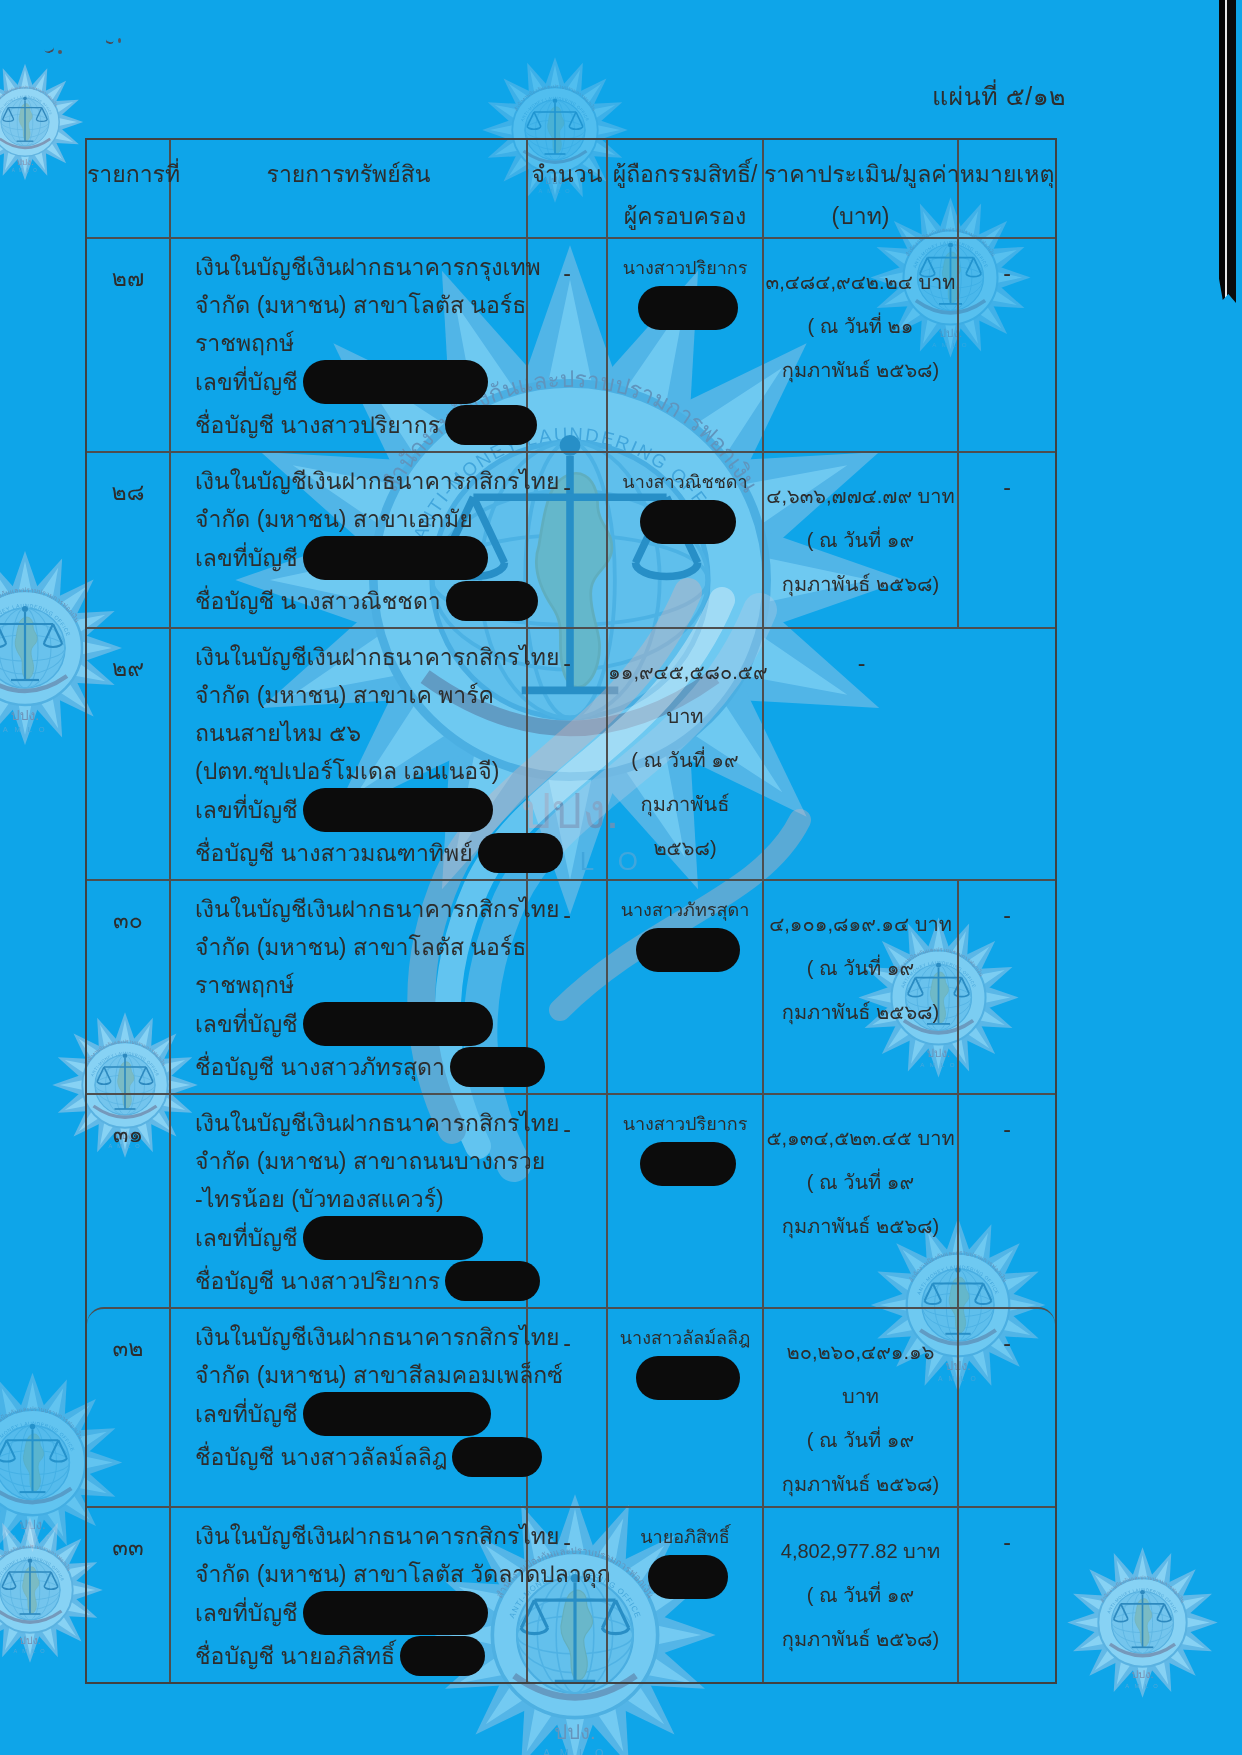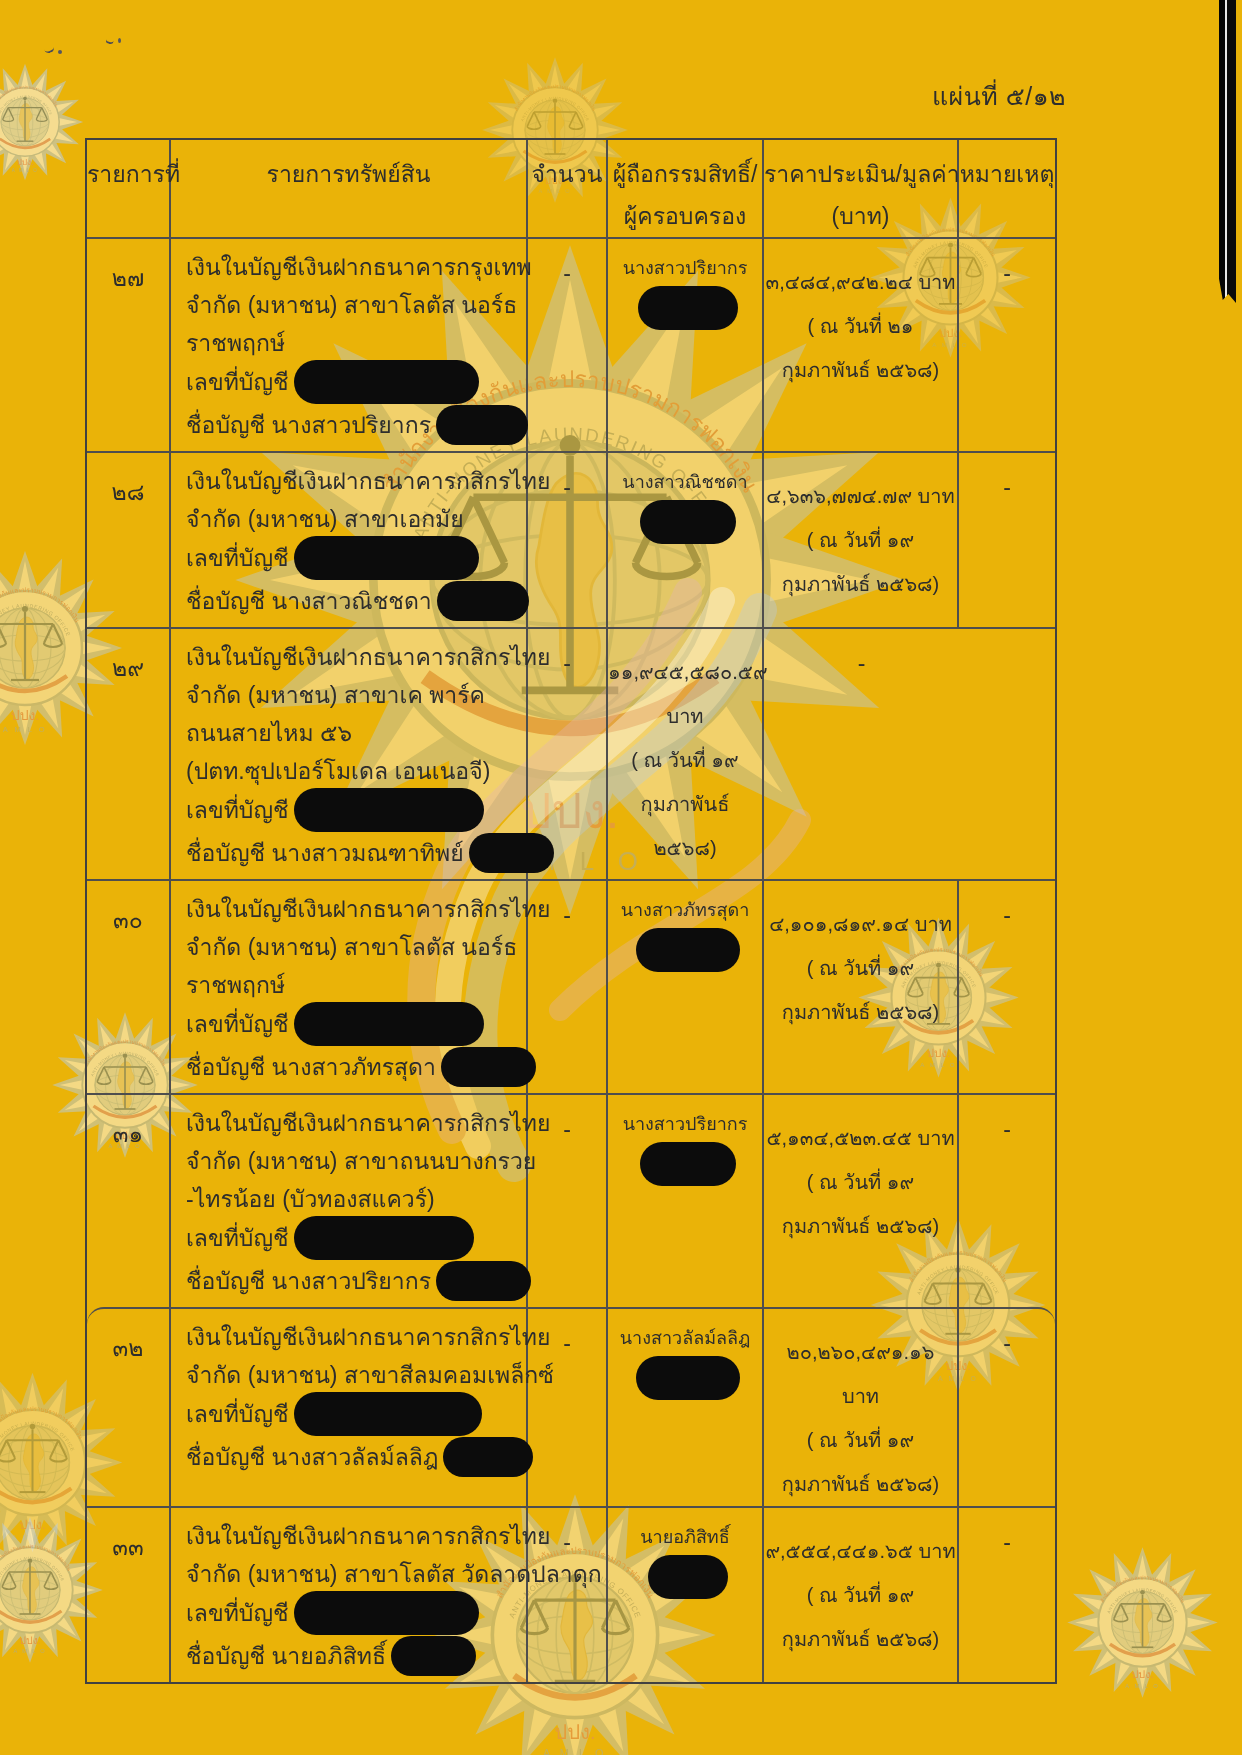--- a/index.html
+++ b/index.html
@@ -1,18 +1,18 @@
 <!DOCTYPE html>
 <html><head>
 <meta charset="utf-8">
 <style>
   html,body{margin:0;padding:0;background:#888;}
   .page{
     position:relative;width:1242px;height:1755px;margin:0 auto;
-    background:#eab308;overflow:hidden;
+    background:#0ea5e9;overflow:hidden;
     font-family:"Liberation Sans","DejaVu Sans",sans-serif;
     color:#2d2d2d;
   }
   
   .wm-layer{position:absolute;inset:0;width:1242px;height:1755px;pointer-events:none;}
   
   .sheet-no{
     position:absolute;top:76px;right:176px;font-size:25px;color:#2e2e2e;
     letter-spacing:.5px;
   }
@@ -38,21 +38,21 @@
   .thead{display:grid;grid-template-columns:var(--cols);min-height:88px;}
   .th{
     border-right:2px solid var(--bd);text-align:center;
     padding-top:13px;font-size:23px;line-height:42px;white-space:nowrap;
   }
   .th:last-child{border-right:none;}
   .trow{display:grid;grid-template-columns:var(--cols);border-top:2px solid var(--bd);}
   .cell{border-right:2px solid var(--bd);min-width:0;box-sizing:border-box;}
   .cell:last-child{border-right:none;}
   .c-no,.c-qty,.c-note{padding-top:21px;font-size:23px;text-align:center;}
-  .c-asset{padding:9px 16px 4px 15px;font-size:23px;line-height:38px;text-align:left;}
+  .c-asset{padding:9px 16px 4px 15px;font-size:23px;line-height:38px;text-align:left;margin-left:9px;}
   .aline{white-space:nowrap;}
   .c-owner{padding-top:9px;font-size:18px;line-height:40px;text-align:center;}
   .c-value{padding-top:21px;font-size:20px;line-height:44px;text-align:center;}
   .redact{
     display:inline-block;background:#0c0c0c;vertical-align:middle;
     margin-left:5px;position:relative;top:-2px;
   }
 </style>
 </head>
 <body>
@@ -296,21 +296,21 @@
             <div class="aline"><span class="t">จำกัด (มหาชน) สาขาโลตัส วัดลาดปลาดุก</span></div>
             <div class="aline"><span class="t">เลขที่บัญชี</span><span class="redact" style="width: 185px; height: 44px; border-radius: 22px;"></span></div>
             <div class="aline"><span class="t">ชื่อบัญชี นายอภิสิทธิ์</span><span class="redact" style="width: 85px; height: 40px; border-radius: 20px;"></span></div>
           </div>
           <div class="cell c-qty"><span class="t">-</span></div>
           <div class="cell c-owner">
             <div class="oline"><span class="t">นายอภิสิทธิ์</span></div>
             <div class="oline"><span class="redact" style="width: 80px; height: 44px; border-radius: 22px;"></span></div>
           </div>
           <div class="cell c-value">
-            <div class="vline">๙,๕๕๔,๔๔๑.๖๕ บาท</div>
+            <div class="vline">4,802,977.82 บาท</div>
             <div class="vline">( ณ วันที่ ๑๙</div>
             <div class="vline">กุมภาพันธ์ ๒๕๖๘)</div>
           </div>
           <div class="cell c-note"><span class="t">-</span></div>
         </div>
       </div>
   </div>
 
   <div class="scanbar"></div>
 </div>

